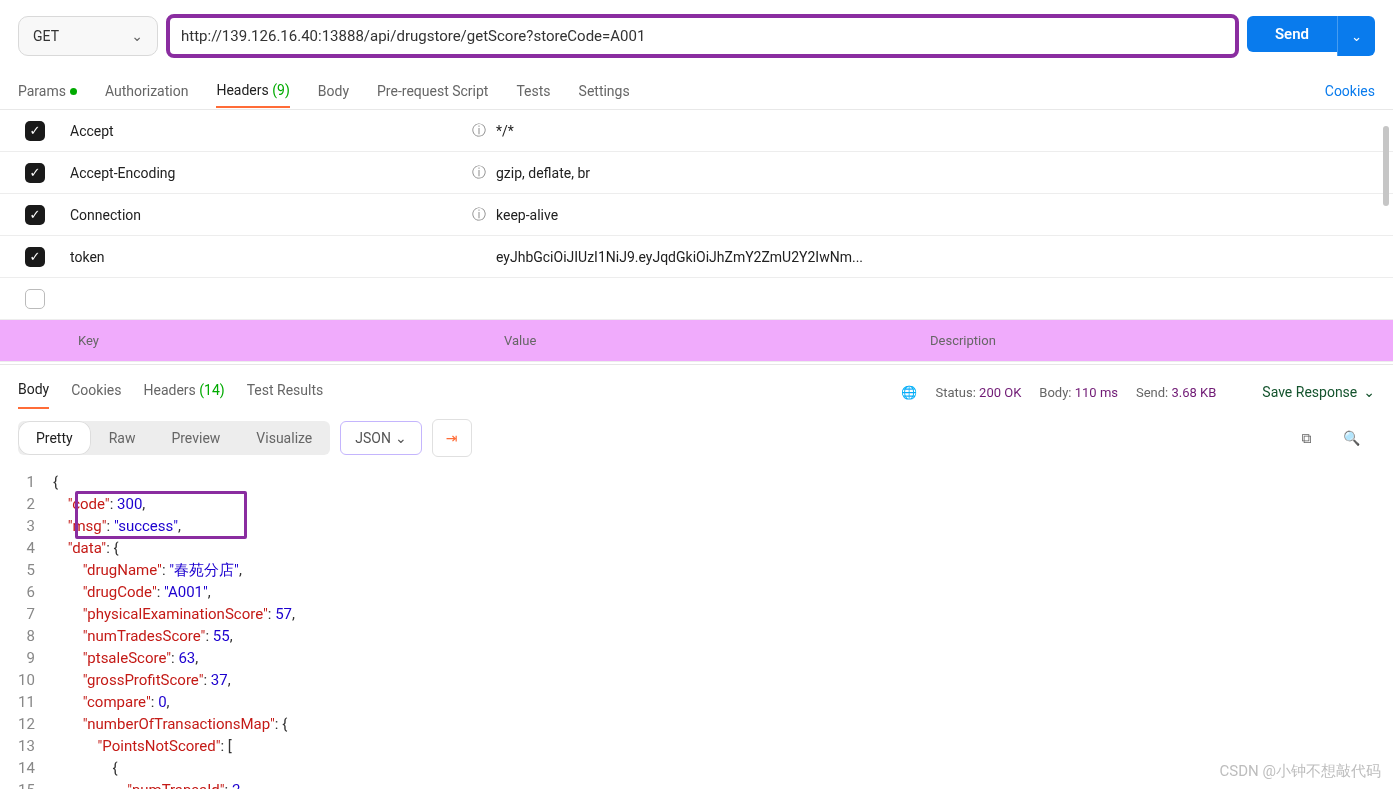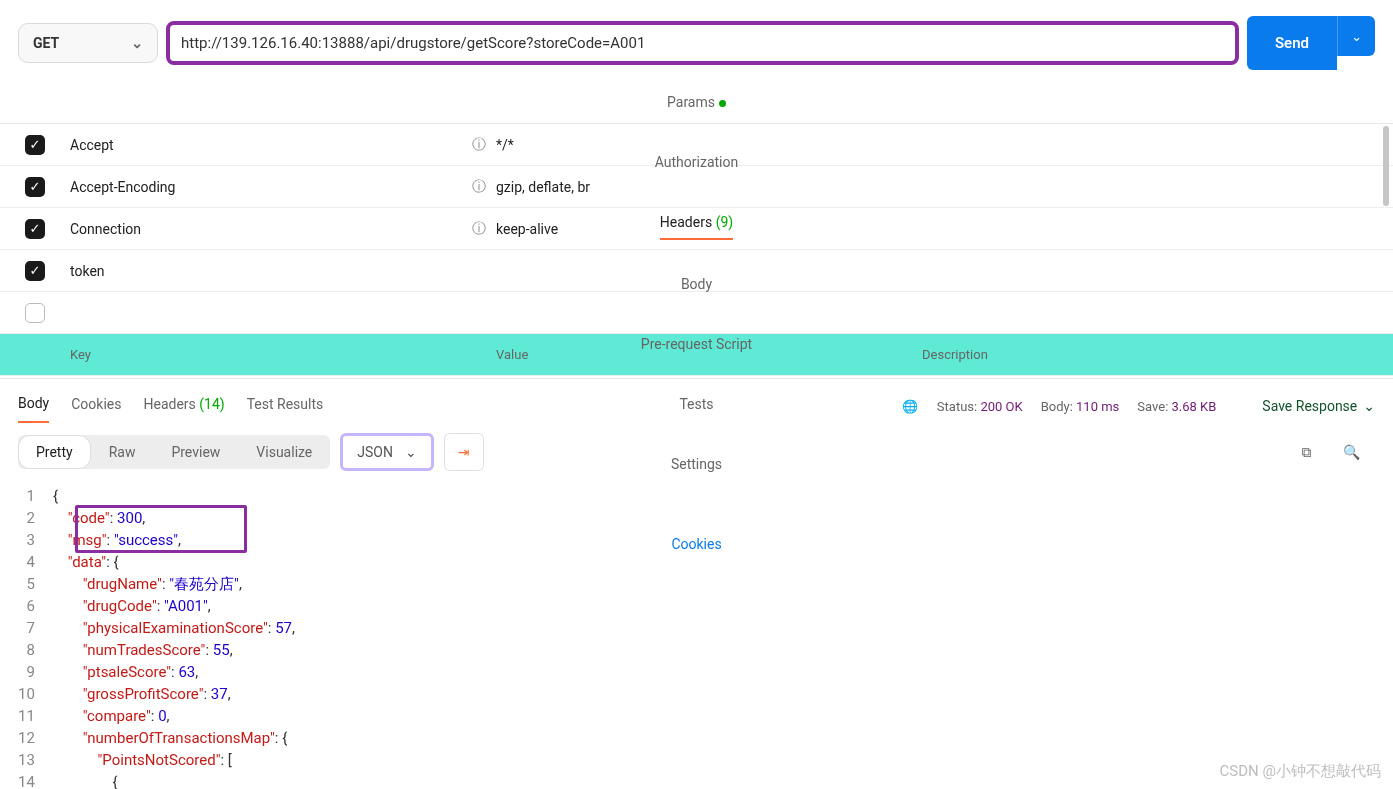--- a/index.html
+++ b/index.html
@@ -1,36 +1,36 @@
 <!DOCTYPE html>
 <html><head>
 <meta charset="utf-8">
 <style>
 * { box-sizing: border-box; margin: 0; padding: 0; font-family: -apple-system, BlinkMacSystemFont, "Segoe UI", Roboto, sans-serif; }
 body { background: #fff; color: #212121; font-size: 14px; width: 1393px; height: 789px; overflow: hidden; position: relative; }
 
 .top-bar { display: flex; gap: 10px; padding: 16px 18px 16px 18px; align-items: center; }
-.method-select { display: flex; align-items: center; justify-content: space-between; border: 1px solid #d9d9d9; border-radius: 10px; padding: 0 14px; height: 40px; width: 140px; background: #f8f8f8; color: #333; font-weight: 700; }
+.method-select { display: flex; align-items: center; justify-content: space-between; border: 1px solid #d9d9d9; border-radius: 10px; padding: 0 14px; height: 40px; width: 140px; background: #f8f8f8; color: #333; font-weight: 400; }
 .method-select .chev { color: #666; }
 .url-input { flex: 1; height: 40px; border: 1px solid #d9d9d9; border-radius: 6px; padding: 0 12px; font-size: 15px; color: #333; outline: 4px solid #8a2da0; outline-offset: -2px; }
 .send-group { display: flex; }
-.send-btn { background: #097bed; color: #fff; border: none; height: 54px; padding: 0 28px; font-size: 15px; font-weight: 600; border-radius: 6px 0 0 6px; cursor: pointer; }
+.send-btn { background: #097bed; color: #fff; border: none; height: 36px; padding: 0 28px; font-size: 15px; font-weight: 600; border-radius: 6px 0 0 6px; cursor: pointer; }
 .send-chev { background: #097bed; color: #fff; border: none; border-left: 1px solid rgba(255,255,255,.25); height: 40px; width: 38px; border-radius: 0 6px 6px 0; cursor: pointer; display:flex;align-items:center;justify-content:center; }
 
-.req-tabs { display: flex; align-items: center; padding: 0 18px; border-bottom: 1px solid #e8e8e8; height: 38px; gap: 28px; color: #666; font-size: 14px; flex-direction: column; }
+.req-tabs { display: flex; align-items: center; padding: 0 18px; border-bottom: 1px solid #e8e8e8; height: 38px; gap: 28px; color: #666; font-size: 14px; }
 .req-tabs .tab { padding: 8px 0; cursor: pointer; }
 .req-tabs .tab.active { color: #212121; border-bottom: 2px solid #ff6c37; }
 .req-tabs .count { color: #0a0; }
 .req-tabs .dot { display:inline-block; width:7px; height:7px; background:#0a0; border-radius:50%; margin-left:4px; vertical-align:middle;}
 .req-tabs .spacer { flex: 1; }
 .cookies-link { color: #097bed; cursor: pointer; }
 
 .headers-table { }
 .h-row { display: flex; align-items: center; height: 42px; border-bottom: 1px solid #ededed; }
-.h-row.hdr { background: #5eead4; color: #666; font-size: 13px; }
+.h-row.hdr { background: #f0abfc; color: #666; font-size: 13px; padding-left: 8px; }
 .col-chk { width: 70px; display: flex; justify-content: center; }
 .col-key { width: 426px; padding-right: 10px; display:flex; align-items:center; justify-content:space-between;}
 .col-val { width: 426px; padding-right: 10px; }
 .col-desc { flex: 1; padding-right: 10px; }
 .chkbox { width: 20px; height: 20px; border-radius: 5px; background: #1a1a1a; display:flex; align-items:center; justify-content:center; color:#fff; font-size:13px;}
 .chkbox.empty { background:#fff; border:1.5px solid #bbb; }
 .info-ico { color:#888; font-size:14px; cursor:default; }
 .scrollbar-r { position:absolute; right:0; top:120px; width:14px; height:230px; display:flex; align-items:flex-start; justify-content:center;}
 .scrollbar-r .thumb { width:6px; height:80px; background:#c6c6c6; border-radius:3px; margin-top:6px;}
 
@@ -41,21 +41,21 @@
 .resp-tabs .spacer { flex:1; }
 .status-area { display:flex; align-items:center; gap:18px; color:#666; font-size:13px; }
 .status-area .ok { color:#701a75; }
 .globe-ico { color:#777; }
 .save-resp { color:#14532d; cursor:pointer; display:flex; align-items:center; gap:6px; margin-left:24px;}
 
 .view-bar { display:flex; align-items:center; padding: 10px 18px; gap: 10px; }
 .view-toggle { display:flex; background:#ededed; border-radius:6px; overflow:hidden; }
 .view-toggle .opt { padding: 9px 18px; color:#666; cursor:pointer; font-size:14px; }
 .view-toggle .opt.active { background:#fff; color:#212121; box-shadow: inset 0 0 0 1px #ddd; border-radius:12px;}
-.json-select { display:flex; align-items:center; gap:12px; border:3px solid #c4b5fd; border-radius:6px; padding:8px 14px; color:#555; cursor:pointer;}
+.json-select { display:flex; align-items:center; gap:4px; border:1px solid #c4b5fd; border-radius:6px; padding:8px 14px; color:#555; cursor:pointer;}
 .wrap-btn { border:1px solid #e0e0e0; border-radius:6px; width:40px; height:38px; display:flex; align-items:center; justify-content:center; color:#ff6c37; cursor:pointer;}
 .view-bar .spacer { flex:1; }
 .tool-ico { color:#666; cursor:pointer; }
 
 .code-area { display:flex; font-family: Consolas, Menlo, monospace; font-size:15px; line-height:22px; padding: 4px 0 0 18px; position:relative;}
 .gutter { text-align:right; color:#888; padding-right:18px; user-select:none;}
 .gutter div { height:22px; }
 .code { position:relative; }
 .code div { height:22px; white-space:pre;}
 .hl-box { position:absolute; border:3px solid #8a2da0; border-radius:2px; pointer-events:none;}
@@ -129,20 +129,21 @@
     <div class="col-val">keep-alive</div>
     <div class="col-desc"></div>
   </div>
   <div class="h-row">
     <div class="col-chk">
         <div class="chkbox">✓</div>
       </div>
     <div class="col-key">
         <span>token</span>
       </div>
+    <div class="col-val">eyJhbGciOiJIUzI1NiJ9.eyJqdGkiOiJhZmY2ZmU2Y2IwNm...</div>
     <div class="col-desc"></div>
   </div>
   <div class="h-row">
     <div class="col-chk">
         <div class="chkbox empty"></div>
       </div>
     <div class="col-key"></div>
     <div class="col-val"></div>
     <div class="col-desc"></div>
   </div>
@@ -160,21 +161,21 @@
 <div class="resp-tabs">
   <div class="tab active">Body</div>
   <div class="tab">Cookies</div>
   <div class="tab"><span>Headers</span> <span class="count">(14)</span></div>
   <div class="tab">Test Results</div>
   <div class="spacer"></div>
   <div class="status-area">
     <span class="globe-ico">🌐</span>
     <span><span>Status:</span> <span class="ok">200 OK</span></span>
     <span><span>Body:</span> <span class="ok">110 ms</span></span>
-    <span><span>Save:</span> <span class="ok">3.68 KB</span></span>
+    <span><span>Send:</span> <span class="ok">3.68 KB</span></span>
   </div>
   <div class="save-resp">
       <span>Save Response</span> 
       <span>⌄</span>
     </div>
 </div>
 
 <div class="view-bar">
   <div class="view-toggle">
     <div class="opt active">Pretty</div>

